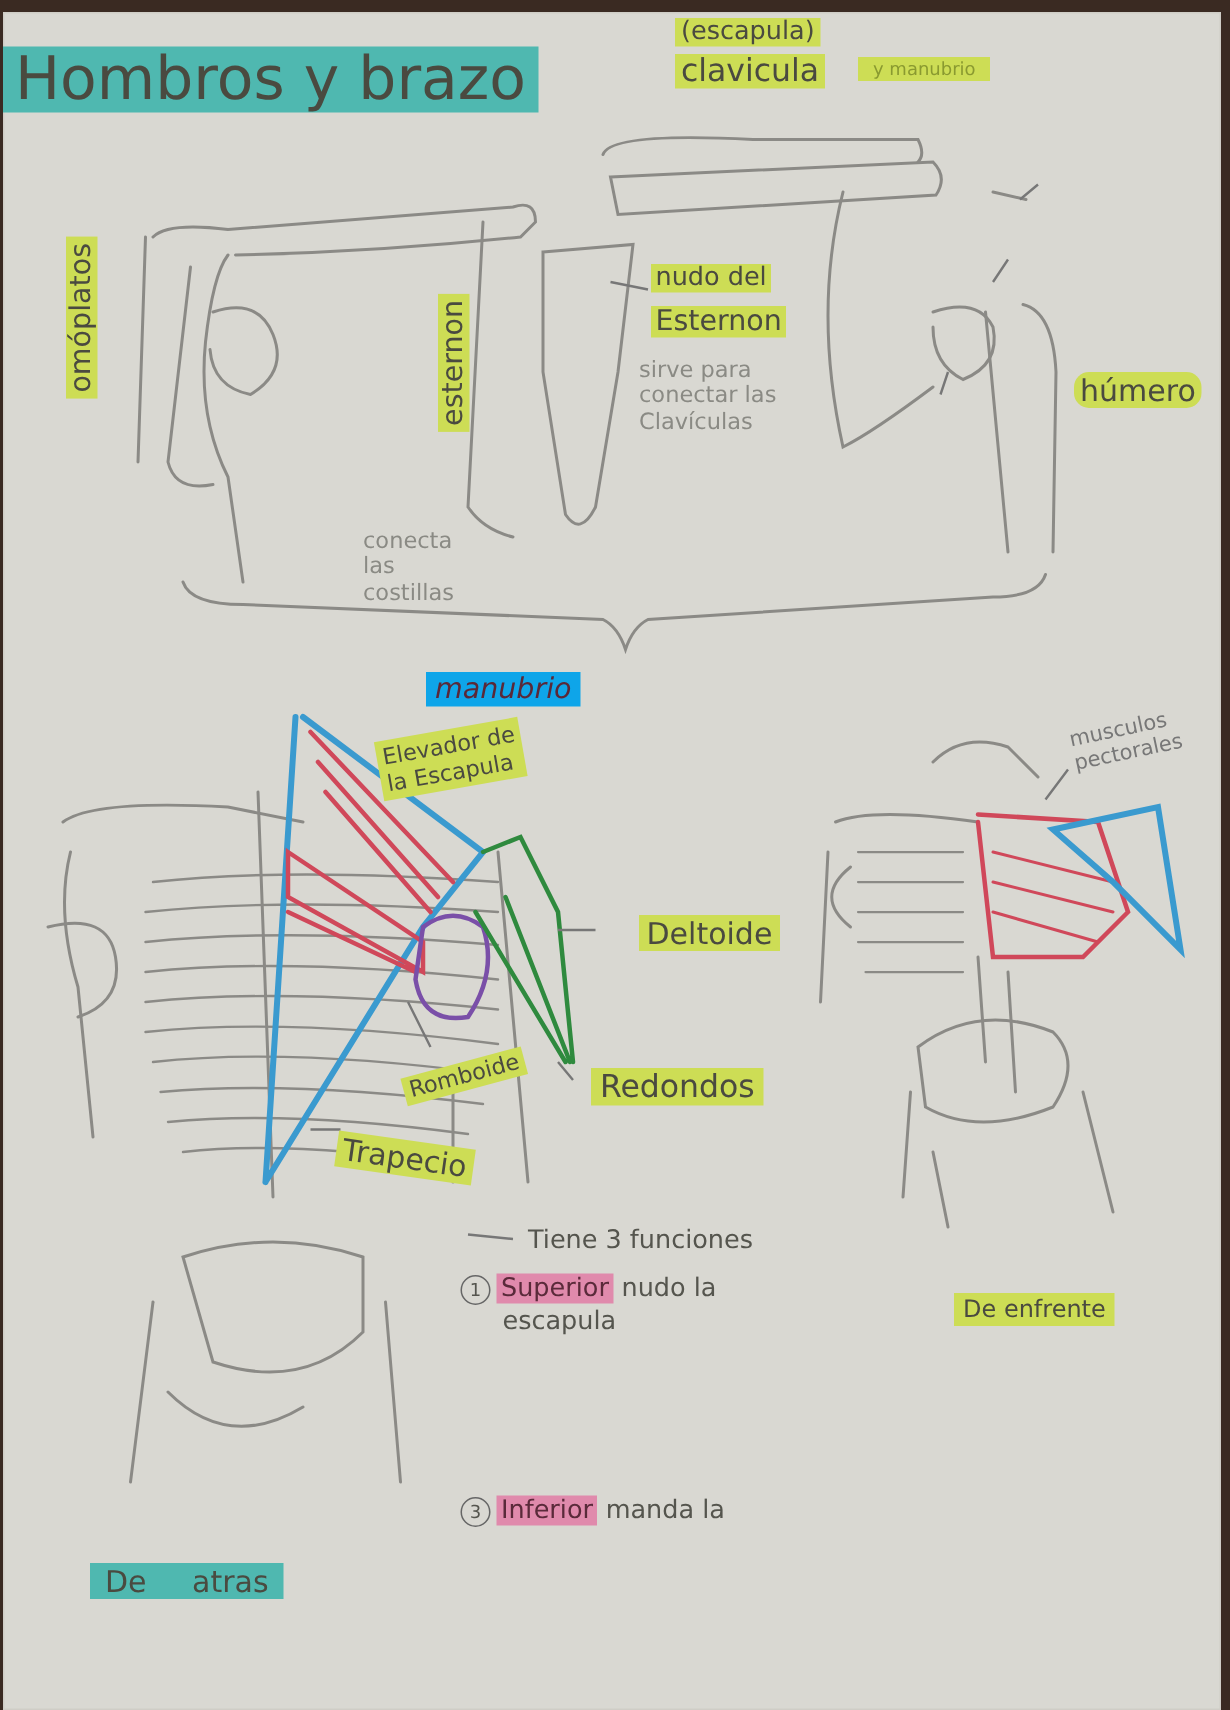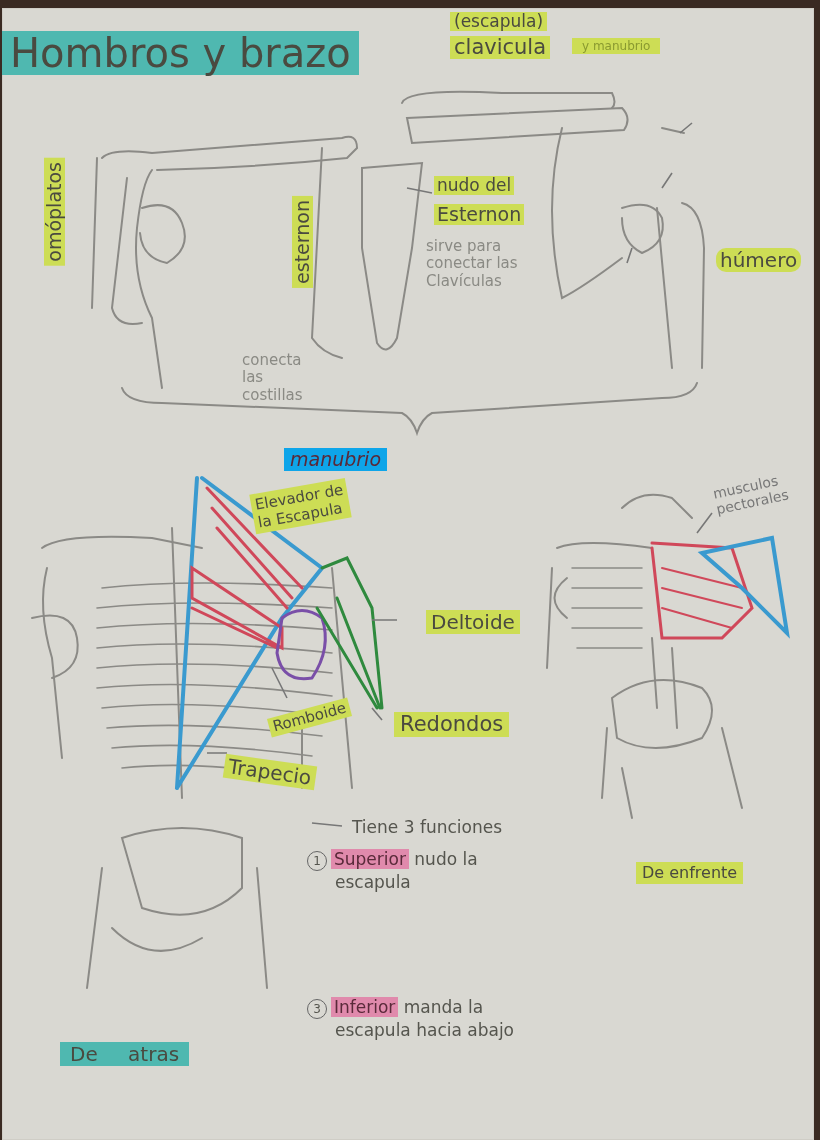--- a/index.html
+++ b/index.html
@@ -135,21 +135,20 @@
 
   <div class="note" style="left:350px;top:808px;">Tiene 3 funciones</div>
   <div class="note" style="left:305px;top:840px;">
     <span class="num">1</span><span class="hlp">Superior</span>
     <span>nudo la</span><br>
     <span style="padding-left:28px">escapula</span>
   </div>
   <div class="note" style="left:305px;top:988px;">
     <span class="num">3</span><span class="hlp">Inferior</span>
     <span>manda la</span><br>
-    <span style="padding-left:28px">escapula hacia abajo</span>
   </div>
 
   <div class="pencil" style="left:712px;top:470px;font-size:14px;transform:rotate(-12deg);color:#777;">
     <div>musculos</div>
     <div>pectorales</div>
   </div>
   <div class="hl lime" style="left:634px;top:854px;font-size:16px;padding:3px 6px;">De enfrente</div>
 
   <div class="hl teal" style="left:58px;top:1034px;font-size:20px;padding:2px 10px;word-spacing:24px;">De atras</div>
 </div>

